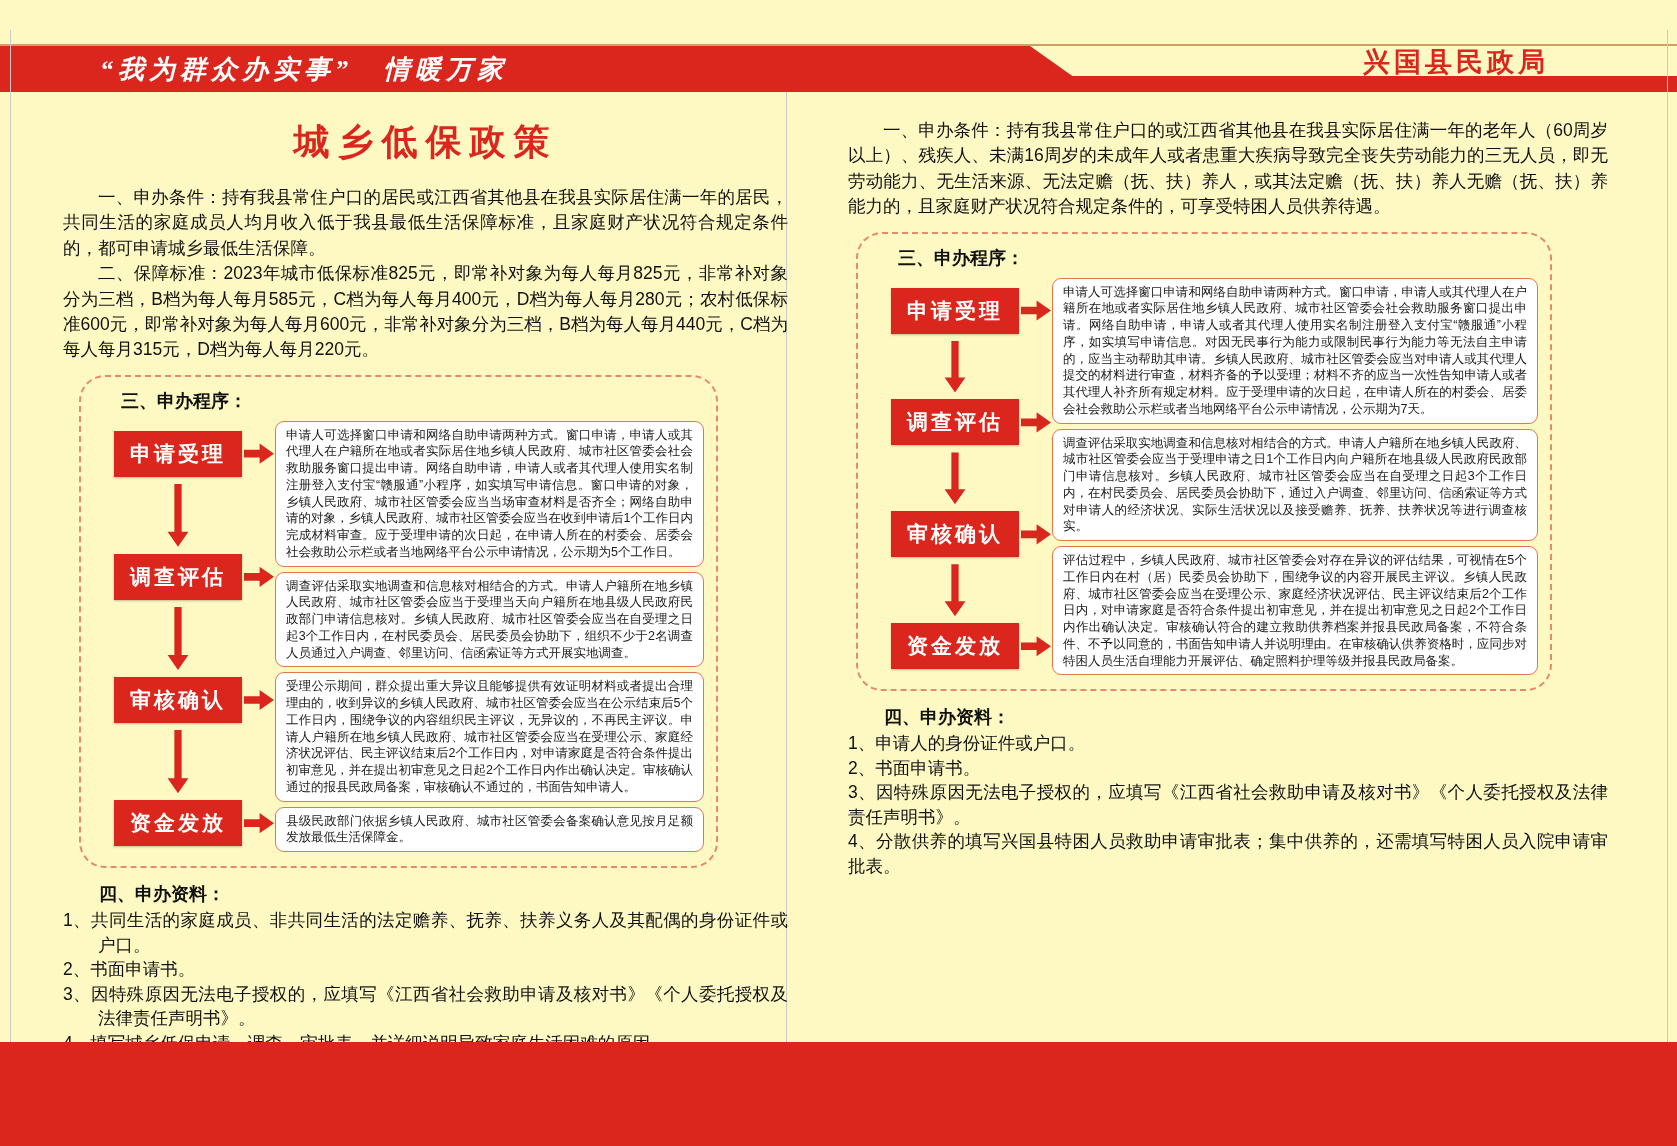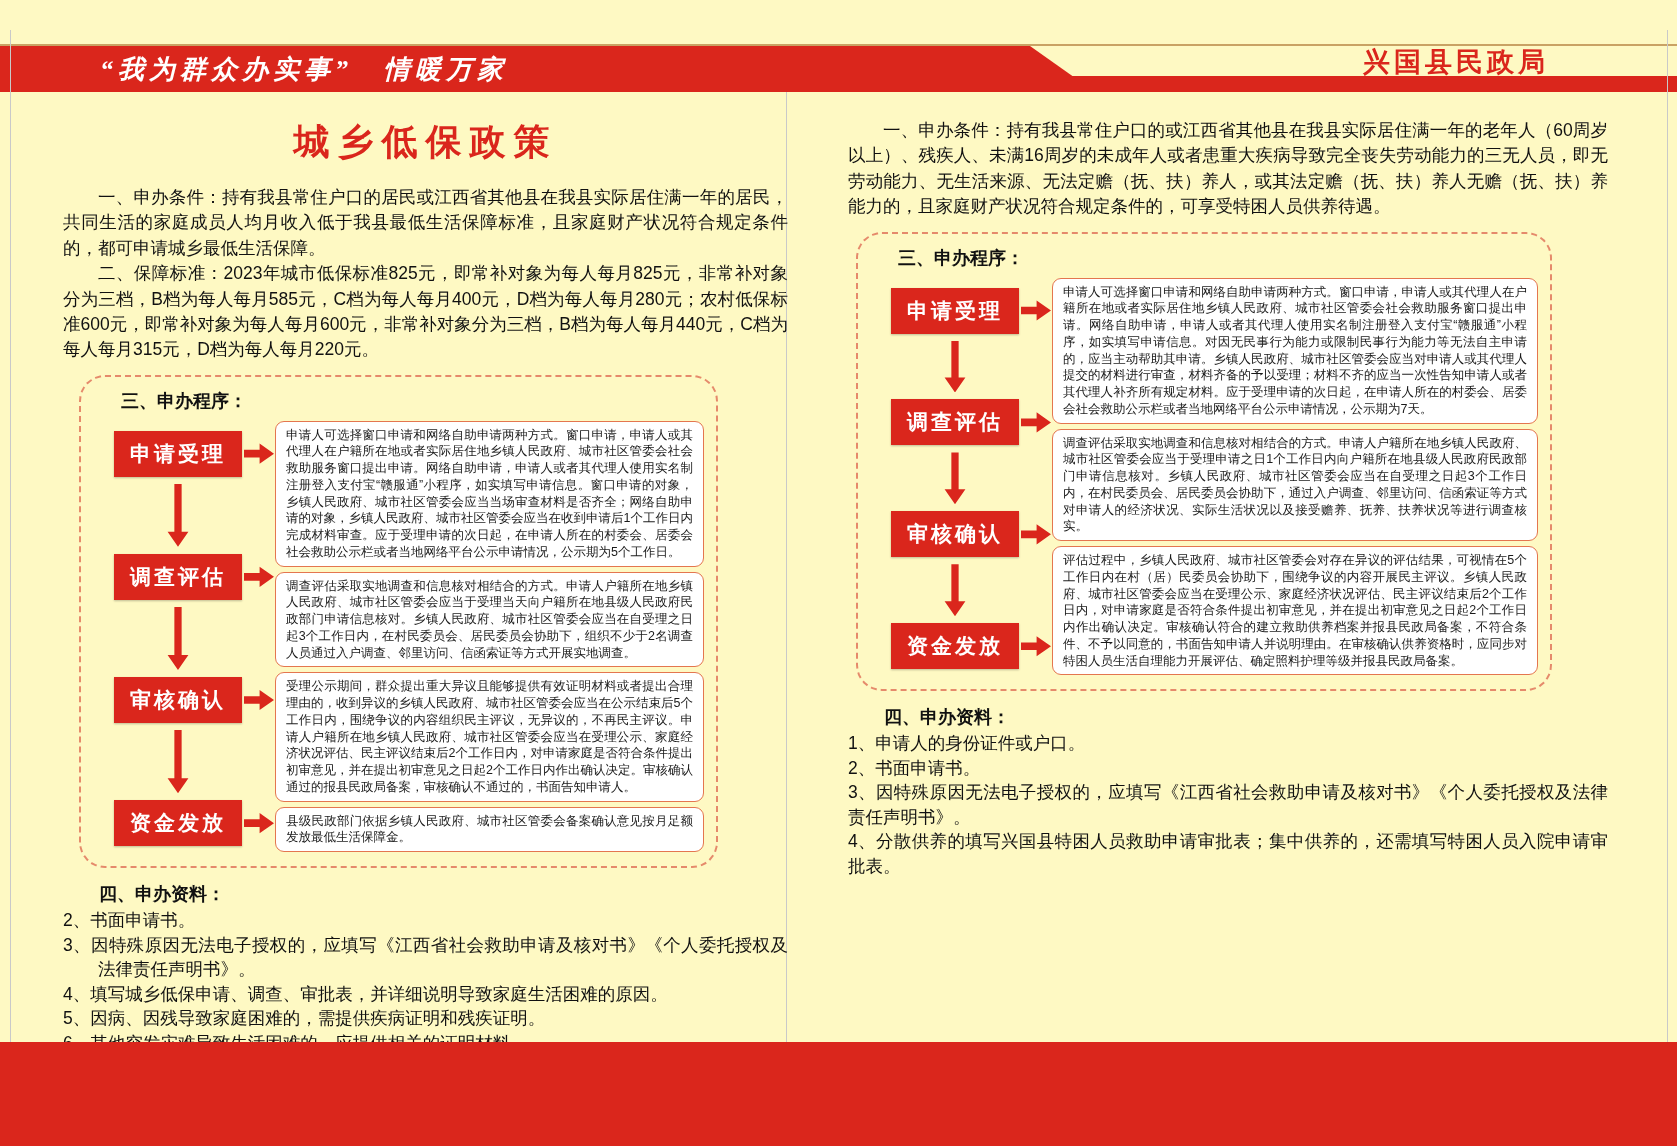--- a/index.html
+++ b/index.html
@@ -117,20 +117,21 @@
           <div class="vconn"></div>
           <div class="flowbtn">
             <span>资金发放</span>
             <span class="arrow-right"></span>
           </div>
         </div>
       </div>
     </div>
 
     <div class="sechead materials-head">四、申办资料：</div>
+    <div class="mitem hang">1、共同生活的家庭成员、非共同生活的法定赡养、抚养、扶养义务人及其配偶的身份证件或户口。</div>
     <div class="mitem hang">2、书面申请书。</div>
     <div class="mitem hang">3、因特殊原因无法电子授权的，应填写《江西省社会救助申请及核对书》《个人委托授权及法律责任声明书》。</div>
     <div class="mitem hang">4、填写城乡低保申请、调查、审批表，并详细说明导致家庭生活困难的原因。</div>
     <div class="mitem hang">5、因病、因残导致家庭困难的，需提供疾病证明和残疾证明。</div>
     <div class="mitem hang">6、其他突发灾难导致生活困难的，应提供相关的证明材料。</div>
   </section>
 
   <section class="page page-right">
     <p class="body">一、申办条件：持有我县常住户口的或江西省其他县在我县实际居住满一年的老年人（60周岁以上）、残疾人、未满16周岁的未成年人或者患重大疾病导致完全丧失劳动能力的三无人员，即无劳动能力、无生活来源、无法定赡（抚、扶）养人，或其法定赡（抚、扶）养人无赡（抚、扶）养能力的，且家庭财产状况符合规定条件的，可享受特困人员供养待遇。</p>
 

